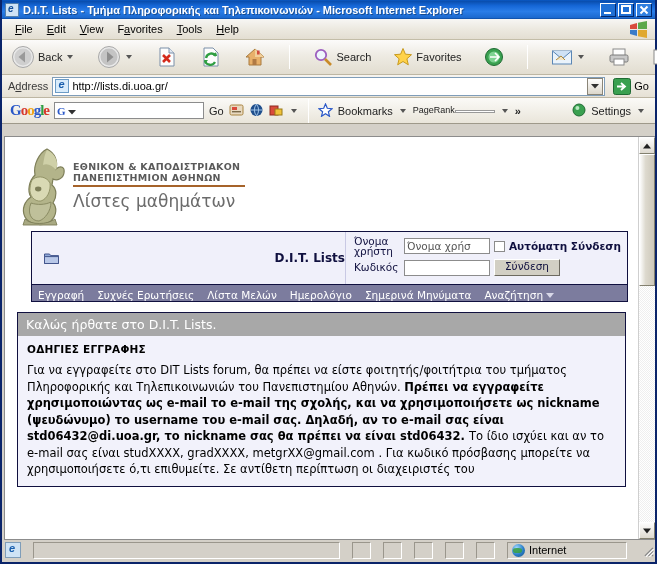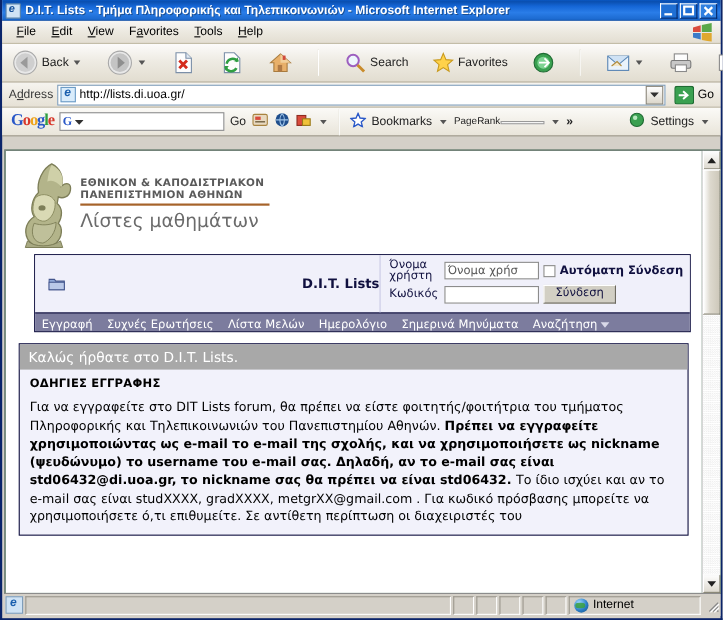--- a/index.html
+++ b/index.html
@@ -133,21 +133,21 @@
   .panel-h{ background:#a8a8a8; color:#fff; font-size:12.5px; padding:4px 8px;
         font-family:"DejaVu Sans",sans-serif;}
   .panel-b{ padding:7px 9px 8px 9px; }
   .odigies{ font-size:10.5px; font-weight:bold; color:#000; margin-bottom:7px; letter-spacing:.2px;
         font-family:"DejaVu Sans",sans-serif;}
   .ptext{ font-size:11.5px; color:#000; line-height:16.5px; font-family:"DejaVu Sans",sans-serif;}
   .ptext b{font-weight:bold;}
 
   
   .statusbar{ position:absolute; left:2px; bottom:2px; width:651px; height:20px;
-        background:#d4d0c8; display:flex; align-items:center; gap:2px; padding:0 1px;}
+        background:#d4d0c8; display:flex; align-items:center; gap:12px; padding:0 1px;}
   .sb-ico{width:16px;height:16px;background:#cfe3f5;border:1px solid #7f9db9;position:relative;flex:0 0 auto;}
   .sb-ico:after{content:"e";position:absolute;left:3px;top:-1px;font-size:11px;color:#1a5fae;font-weight:bold;font-style:italic;}
   .sb-panel{ height:17px; border-top:1px solid #9a968c; border-left:1px solid #9a968c;
         border-right:1px solid #fff; border-bottom:1px solid #fff; }
   .sb-main{flex:1 1 auto;}
   .sb-sm{width:19px;}
   .sb-zone{width:120px;display:flex;align-items:center;gap:4px;padding-left:4px;}
   .globe{width:13px;height:13px;border-radius:50%;
         background:radial-gradient(circle at 35% 30%,#9fd8ff,#2a7ec8 55%,#17507f);
         position:relative;flex:0 0 auto;}

